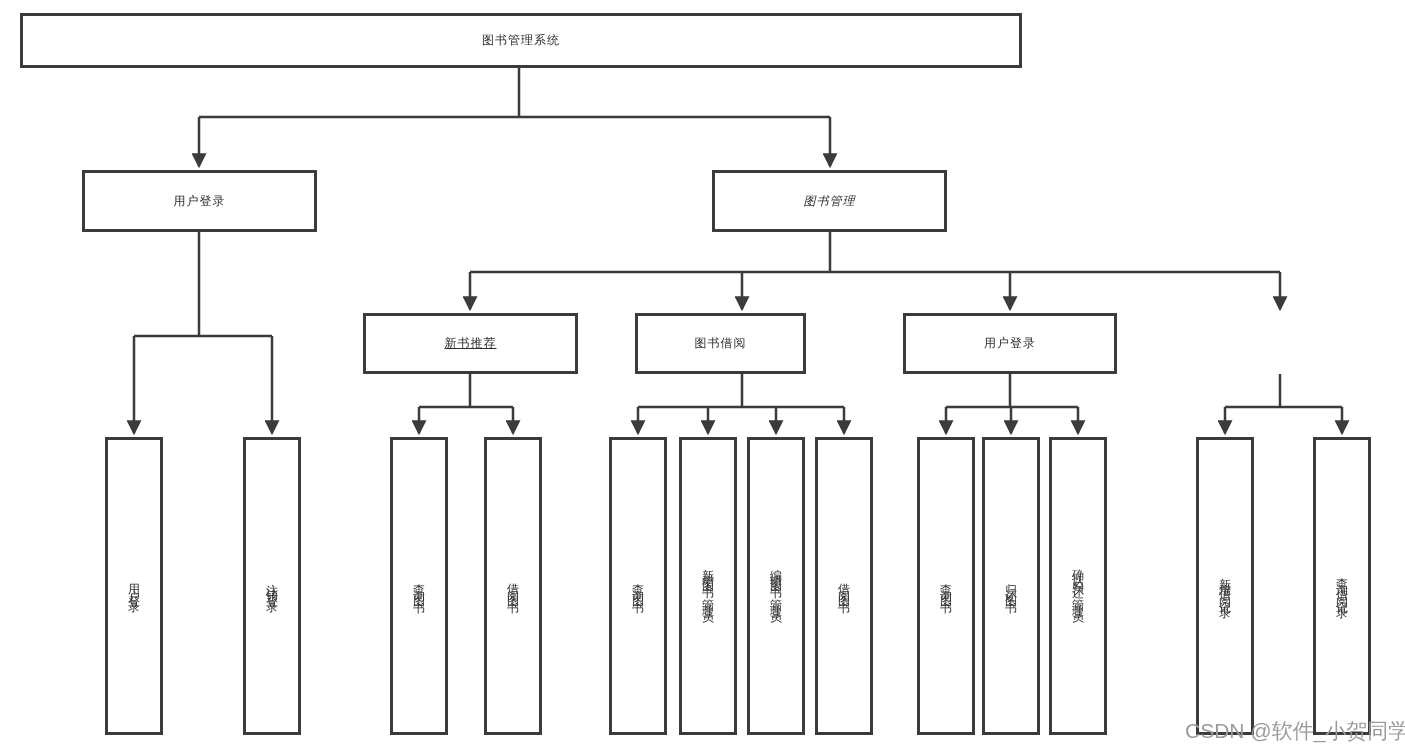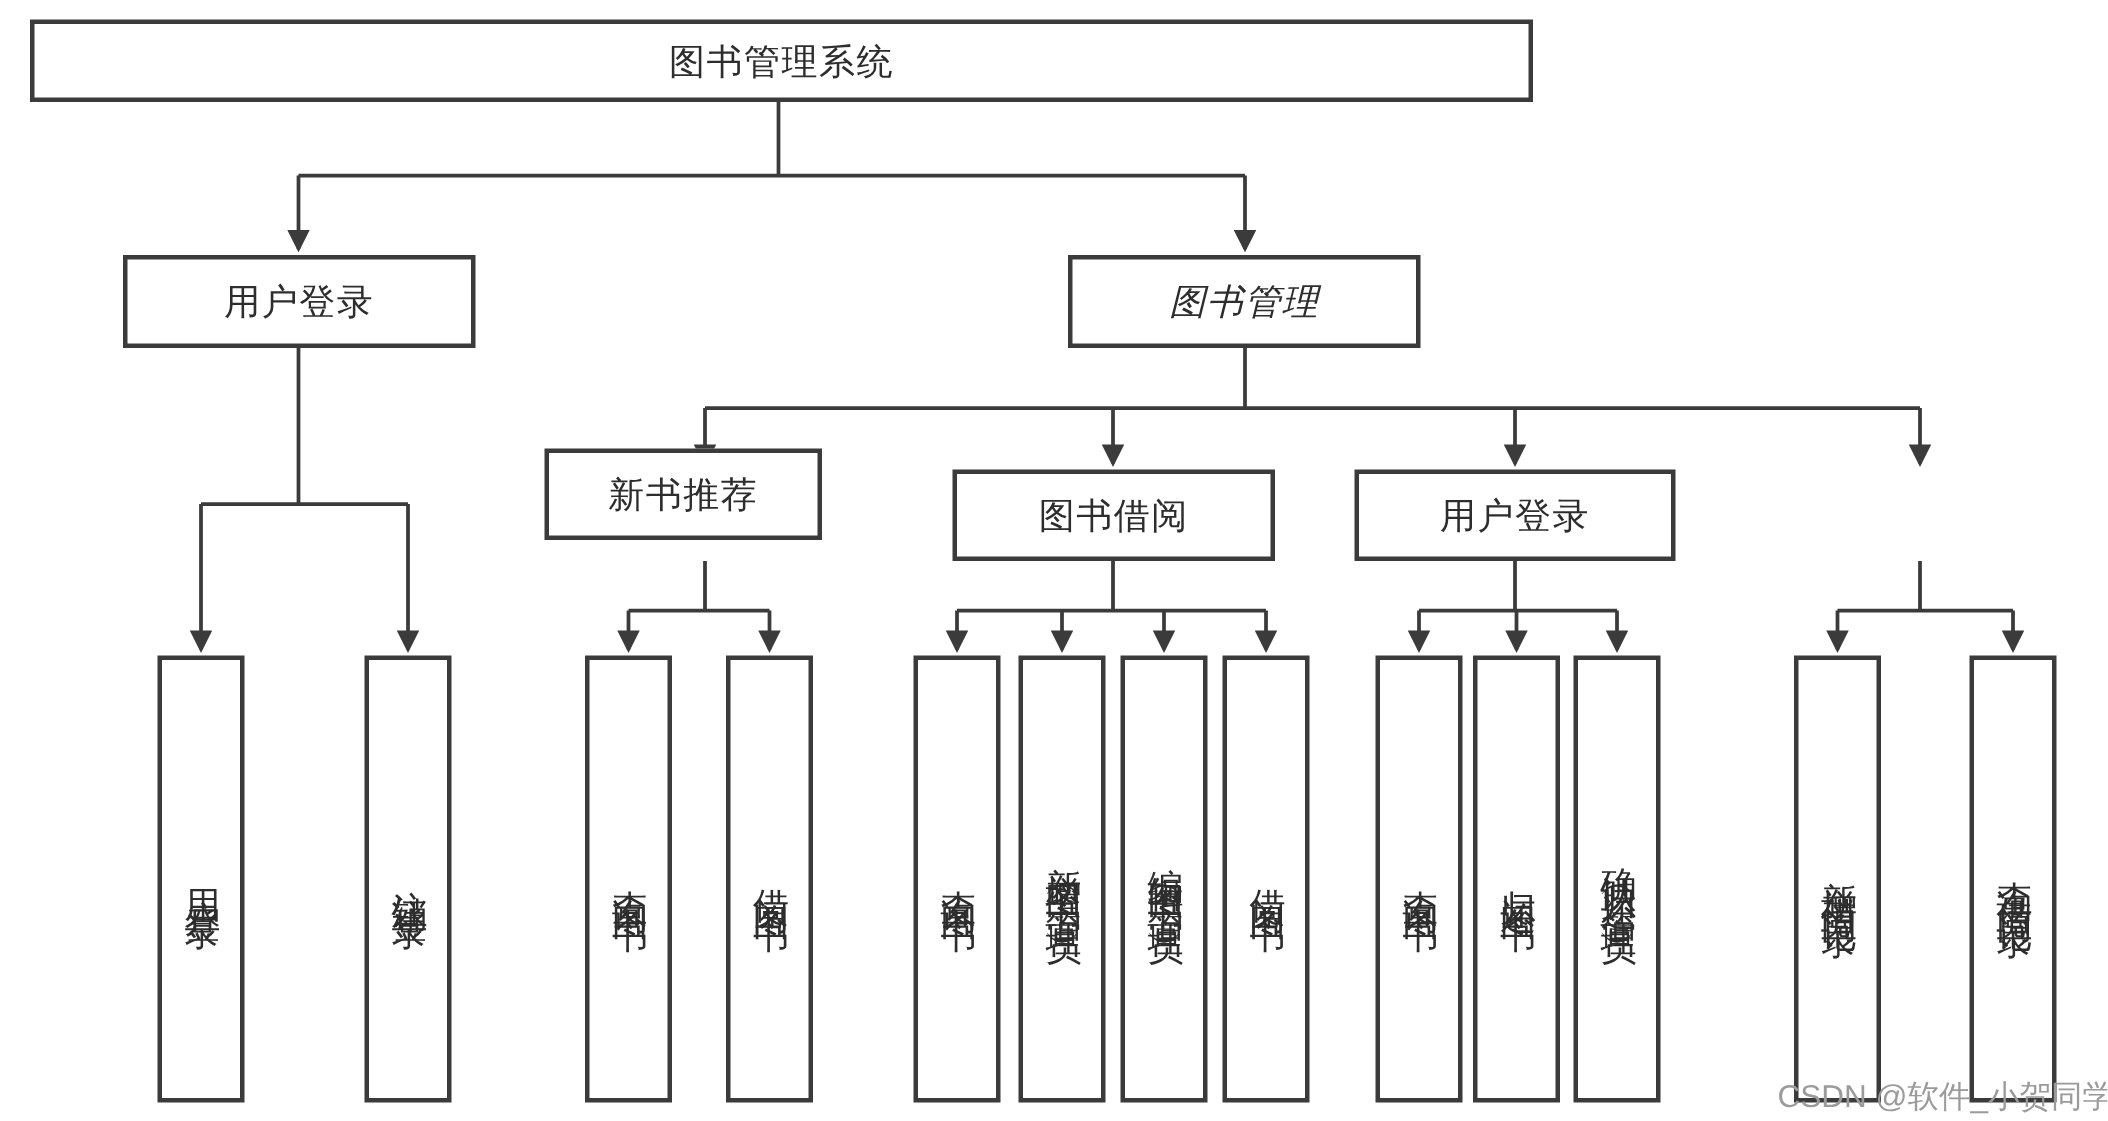--- a/index.html
+++ b/index.html
@@ -16,39 +16,39 @@
     background:var(--bg);
     overflow:hidden;
   }
   .wires{position:absolute;left:0;top:0;width:1405px;height:747px;}
   .node{
     position:absolute;
     border:3px solid var(--line);
     background:#fff;
     color:var(--text);
     display:flex;align-items:center;justify-content:center;
-    font-size:24px;
+    font-size:12px;
     letter-spacing:1px;
     z-index:2;
   }
   .leaf{
     top:437px;width:58px;height:298px;
     writing-mode:vertical-rl;
     letter-spacing:6px;
     line-height:52px;
     text-align:center;
   }
   
   #root{left:20px;top:13px;width:1002px;height:55px;}
   
   #n-user{left:82px;top:170px;width:235px;height:62px;}
   #n-mgmt{left:712px;top:170px;width:235px;height:62px;font-style:italic;}
   
-  #n-rec{left:363px;top:299px;width:185px;height:61px;}
-  #n-bor{left:635px;top:313px;width:215px;height:61px;}
+  #n-rec{left:363px;top:313px;width:215px;height:61px;text-decoration:underline;}
+  #n-bor{left:635px;top:313px;width:171px;height:61px;}
   #n-cur{left:903px;top:313px;width:214px;height:61px;}
   #n-log{left:1173px;top:313px;width:214px;height:61px;}
   
   #l-ul{left:105px;}  #l-lo{left:243px;}
   #l-rq{left:390px;}  #l-rb{left:484px;}
   #l-bq{left:609px;}  #l-ba{left:679px;}  #l-be{left:747px;}  #l-bb{left:815px;}
   #l-cq{left:917px;}  #l-cr{left:982px;}  #l-cc{left:1049px;}
   #l-ra{left:1196px;} #l-rr{left:1313px;}
   .watermark{
     position:absolute;

